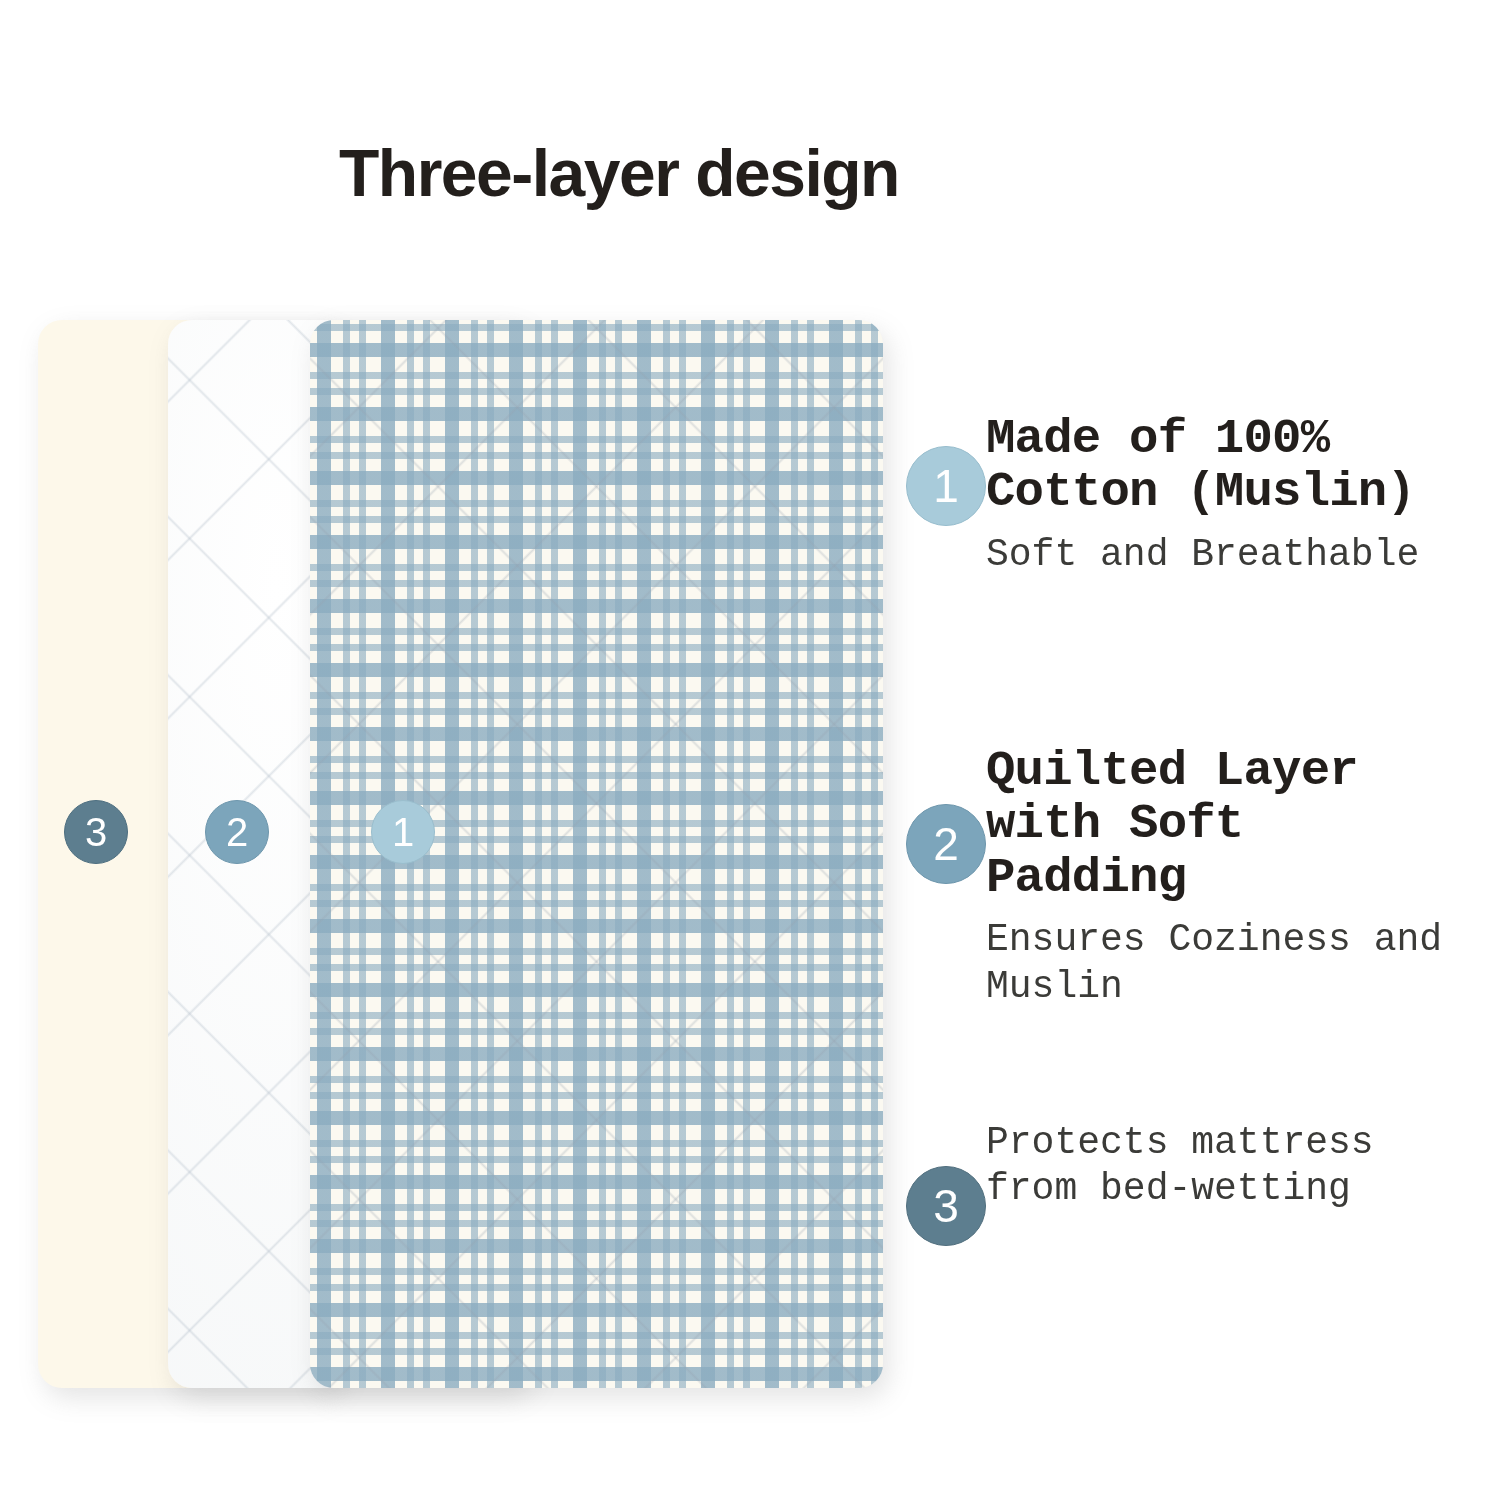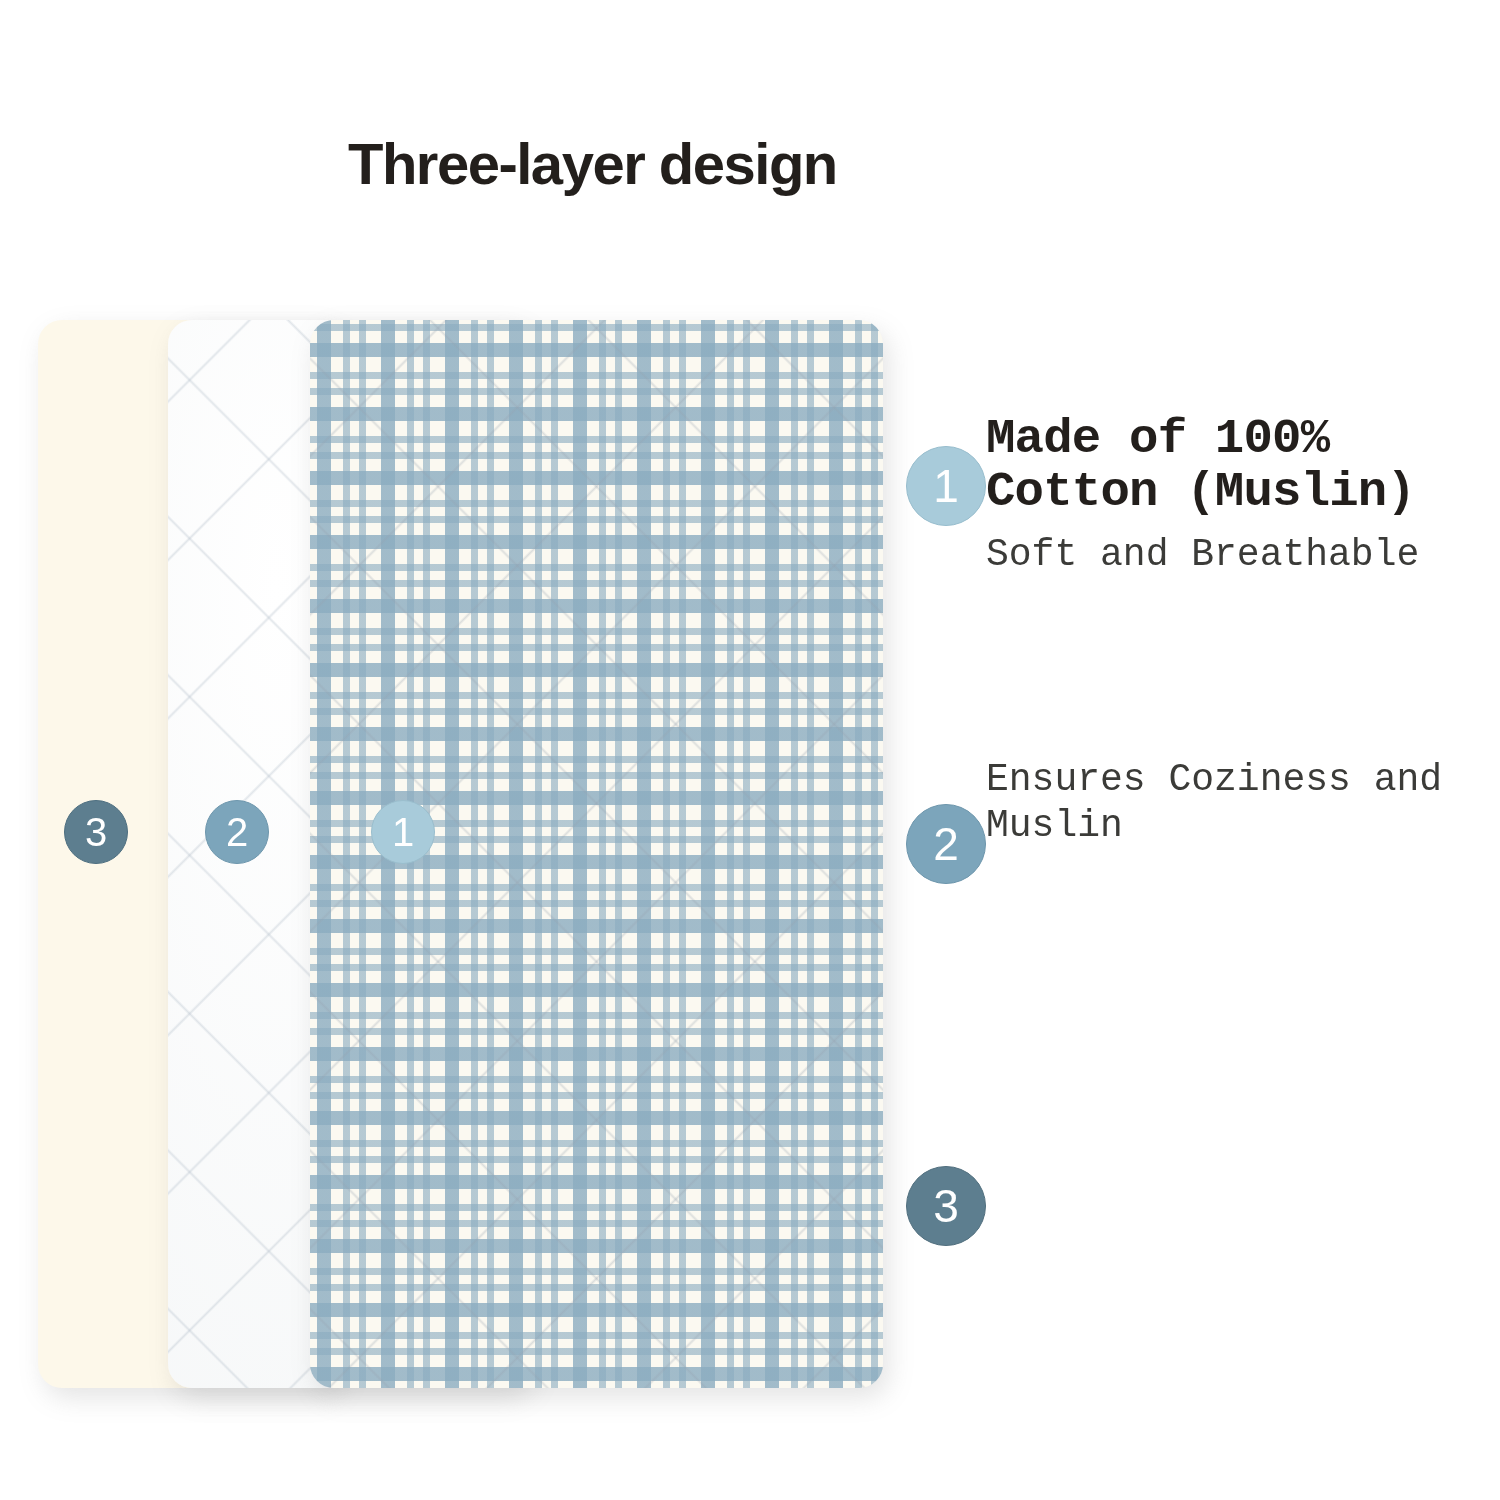--- a/index.html
+++ b/index.html
@@ -12,23 +12,23 @@
     height: 1500px;
     position: relative;
     overflow: hidden;
     font-family: "Liberation Sans", sans-serif;
     -webkit-font-smoothing: antialiased;
   }
 
   
   .page-title {
     position: absolute;
-    left: 348px;
+    left: 339px;
     top: 96px;
-    font-size: 58px;
+    font-size: 66px;
     font-weight: bold;
     letter-spacing: -1.5px;
     color: #231f1c;
     white-space: nowrap;
     line-height: 1.0;
   }
 
   
   .layer-stack {
     position: absolute;
@@ -212,19 +212,21 @@
 <div class="badge badge-list badge-list-1">1</div>
 
 <div class="feature feature-1">
   <p class="feature-title">Made of 100% Cotton (Muslin)</p>
   <p class="feature-desc">Soft and Breathable</p>
 </div>
 
 <div class="badge badge-list badge-list-2">2</div>
 
 <div class="feature feature-2">
+  <p class="feature-title">Quilted Layer with Soft Padding</p>
   <p class="feature-desc">Ensures Coziness and Muslin</p>
 </div>
 
 <div class="badge badge-list badge-list-3">3</div>
 
 <div class="feature feature-3">
+  <p class="feature-desc">Protects mattress from bed-wetting</p>
 </div>
 
 </body></html>

